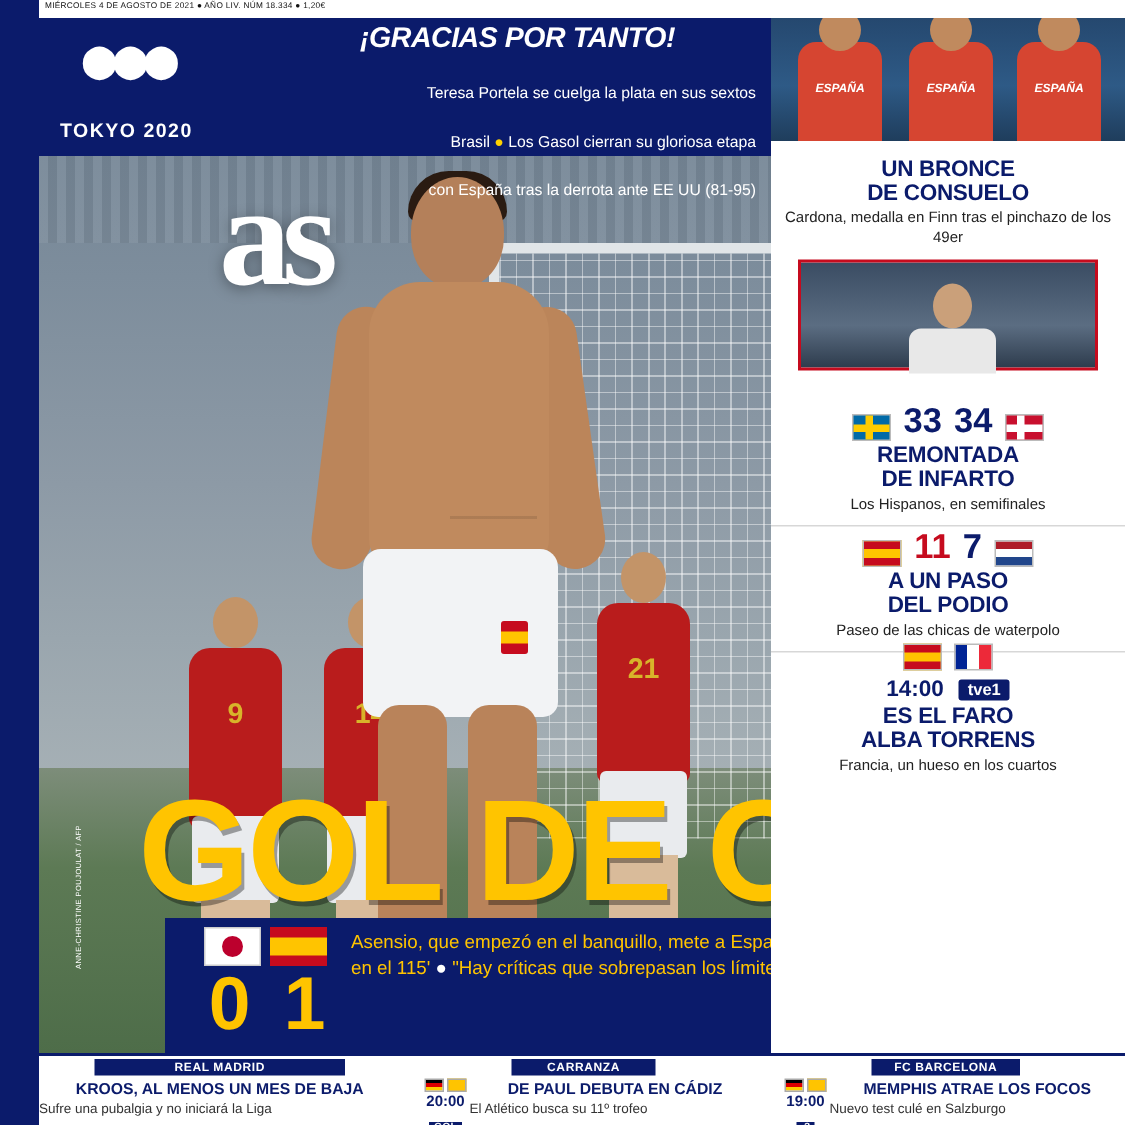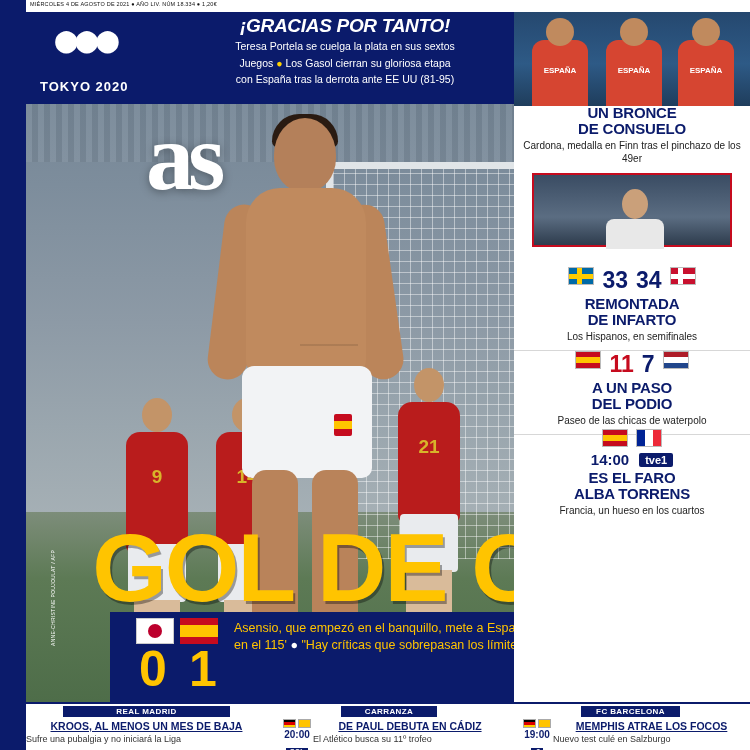--- a/index.html
+++ b/index.html
@@ -52,21 +52,21 @@
   .h-crest{position:absolute;left:112px;top:296px;width:18px;height:22px;background:#c60b1e;border-radius:2px;}
   .h-crest:after{content:"";position:absolute;left:0;top:7px;width:18px;height:8px;background:#ffc400;}
   .h-legL{position:absolute;left:30px;top:352px;width:46px;height:168px;background:#b9835a;border-radius:14px;}
   .h-legR{position:absolute;left:90px;top:352px;width:46px;height:172px;background:#b9835a;border-radius:14px;}
   .h-bootL{position:absolute;left:20px;top:512px;width:62px;height:26px;background:#d9342b;border-radius:12px;}
   .h-bootR{position:absolute;left:84px;top:520px;width:66px;height:26px;background:#d9342b;border-radius:12px;}
 
   
   .banner{position:absolute;left:176px;top:12px;width:338px;height:92px;background:#0b1b6b;color:#fff;padding:4px 8px;box-sizing:border-box;}
   .banner h1{margin:0;font-size:19px;line-height:20px;text-align:center;font-weight:bold;font-style:italic;letter-spacing:-.3px;}
-  .banner p{margin:4px 2px 0;font-size:10.5px;line-height:12.5px;text-align:center;}
+  .banner p{margin:20px 2px 0;font-size:10.5px;line-height:12.5px;text-align:right;}
   .banner .dot{color:#ffd200;font-weight:bold;}
 
   .tokyo{position:absolute;left:26px;top:12px;width:150px;height:92px;background:#0b1b6b;color:#fff;}
   .tokyo .rings{position:absolute;left:28px;top:16px;font-size:22px;letter-spacing:-4px;color:#fff;}
   .tokyo .tk{position:absolute;left:14px;bottom:10px;font-size:13px;font-weight:bold;letter-spacing:1px;}
 
   
   .aslogo{position:absolute;left:146px;top:112px;font-size:96px;line-height:90px;font-weight:bold;color:#fff;
     font-family:"Liberation Serif",serif;letter-spacing:-6px;text-shadow:0 2px 10px rgba(0,0,0,.35);}
 
@@ -84,30 +84,30 @@
   .fes{width:38px;height:26px;background:#ffc400;position:relative;}
   .fes:before{content:"";position:absolute;left:0;top:0;width:100%;height:7px;background:#c60b1e;}
   .fes:after{content:"";position:absolute;left:0;bottom:0;width:100%;height:7px;background:#c60b1e;}
   .scorenums{position:absolute;left:14px;top:30px;width:100px;display:flex;justify-content:space-around;
     font-size:50px;line-height:50px;font-weight:bold;color:#ffc400;}
   .captext{position:absolute;left:124px;top:8px;width:508px;font-size:12.5px;line-height:17px;color:#ffc400;}
   .captext .w{color:#fff;}
 
   
   .rail{position:absolute;left:514px;top:12px;width:236px;height:690px;background:#fff;}
-  .rail-top-photo{position:absolute;left:0;top:0;width:236px;height:94px;
-    background:linear-gradient(180deg,#25486f 0%,#2e5a86 55%,#1f3d5c 100%);overflow:hidden;}
+  .rail-top-photo{position:absolute;left:0;top:0;width:236px;height:82px;
+    background:linear-gradient(180deg,#25486f 0%,#2e5a86 55%,#1f3d5c 100%);overflow:hidden;font-style:italic;}
   .rtp-fig{position:absolute;bottom:0;width:56px;height:66px;background:#d64531;border-radius:12px 12px 0 0;}
   .rtp-fig:before{content:"";position:absolute;left:14px;top:-22px;width:28px;height:28px;border-radius:50%;background:#c08a5e;}
   .rtp-fig .tag{position:absolute;left:0;top:26px;width:100%;text-align:center;color:#fff;font-size:8px;font-weight:bold;}
 
   .rail-block{padding:5px 8px 6px;border-bottom:1px solid #d7d7d7;text-align:center;}
   .rb-title{color:#0b1b6b;font-weight:bold;font-size:15px;line-height:16px;letter-spacing:-.2px;}
   .rb-text{color:#222;font-size:10px;line-height:12.5px;margin-top:3px;}
-  .rb-flags{display:flex;justify-content:center;align-items:flex-start;gap:8px;margin:4px 0 2px;}
+  .rb-flags{display:flex;justify-content:center;align-items:flex-end;gap:8px;margin:4px 0 2px;}
   .rb-score{color:#0b1b6b;font-weight:bold;font-size:23px;}
   .rb-score.red{color:#c60b1e;}
   .flag{width:26px;height:18px;border:1px solid #bbb;box-sizing:border-box;position:relative;}
   .f-se{background:#006aa7;} .f-se:after{content:"";position:absolute;left:8px;top:0;width:5px;height:100%;background:#fecc00;}
   .f-se:before{content:"";position:absolute;left:0;top:6px;width:100%;height:5px;background:#fecc00;}
   .f-dk{background:#c8102e;} .f-dk:after{content:"";position:absolute;left:7px;top:0;width:5px;height:100%;background:#fff;}
   .f-dk:before{content:"";position:absolute;left:0;top:6px;width:100%;height:5px;background:#fff;}
   .f-esp{background:#ffc400;} .f-esp:before{content:"";position:absolute;left:0;top:0;width:100%;height:5px;background:#c60b1e;}
   .f-esp:after{content:"";position:absolute;left:0;bottom:0;width:100%;height:5px;background:#c60b1e;}
   .f-nl{background:linear-gradient(180deg,#ae1c28 33%,#fff 33% 66%,#21468b 66%);}
@@ -118,21 +118,21 @@
 
   .medalphoto{position:absolute;left:18px;top:0;width:200px;height:74px;
     background:linear-gradient(180deg,#3a4c63 0%,#5b6d82 60%,#2e3c4d 100%);border:2px solid #c60b1e;box-sizing:border-box;}
   .mp-head{position:absolute;left:88px;top:14px;width:26px;height:30px;border-radius:50%;background:#caa07a;}
   .mp-body{position:absolute;left:72px;top:44px;width:58px;height:30px;background:#e8e8e8;border-radius:8px 8px 0 0;}
 
   
   .bottom{position:absolute;left:26px;top:702px;width:724px;height:48px;background:#fff;border-top:2px solid #0b1b6b;}
   .bcol{position:absolute;top:0;height:48px;}
   .btag{height:11px;background:#0b1b6b;color:#fff;font-size:8px;font-weight:bold;text-align:center;line-height:11px;letter-spacing:.4px;}
-  .bh{color:#0b1b6b;font-weight:bold;font-size:10.5px;line-height:12px;text-align:center;margin-top:3px;text-decoration:underline;}
+  .bh{color:#0b1b6b;font-weight:bold;font-size:10.5px;line-height:12px;text-align:center;margin-top:3px;}
   .bs{color:#333;font-size:9px;line-height:11px;text-align:left;margin-top:2px;}
   .bmini{position:absolute;left:4px;top:13px;width:44px;text-align:center;}
   .bflags{display:flex;gap:2px;justify-content:center;}
   .bflag{width:13px;height:9px;border:1px solid #aaa;box-sizing:border-box;}
   .bf-ger{background:linear-gradient(180deg,#000 33%,#dd0000 33% 66%,#ffce00 66%);}
   .bf-esp2{background:#ffc400;}
   .btime{color:#0b1b6b;font-weight:bold;font-size:10px;margin-top:1px;}
   .bchan{background:#0b1b6b;color:#fff;font-size:7px;font-weight:bold;padding:0 3px;display:inline-block;}
   .credit{position:absolute;left:30px;bottom:56px;transform:rotate(-90deg);transform-origin:left bottom;
     font-size:5px;color:#fff;letter-spacing:.3px;white-space:nowrap;}
@@ -203,21 +203,21 @@
 
   <div class="tokyo">
     <div class="rings">⬤⬤⬤</div>
     <div class="tk">TOKYO 2020</div>
   </div>
 
   <div class="banner">
     <h1>¡GRACIAS POR TANTO!</h1>
     <p>Teresa Portela se cuelga la plata en sus sextos</p>
     <p>
-      <span>Juegos</span>
+      <span>Brasil</span>
       <span class="dot"> ● </span>
       <span>Los Gasol cierran su gloriosa etapa</span>
     </p>
     <p>con España tras la derrota ante EE UU (81-95)</p>
   </div>
 
   <div class="aslogo">as</div>
 
   <div class="golde">GOL DE ORO</div>
 

